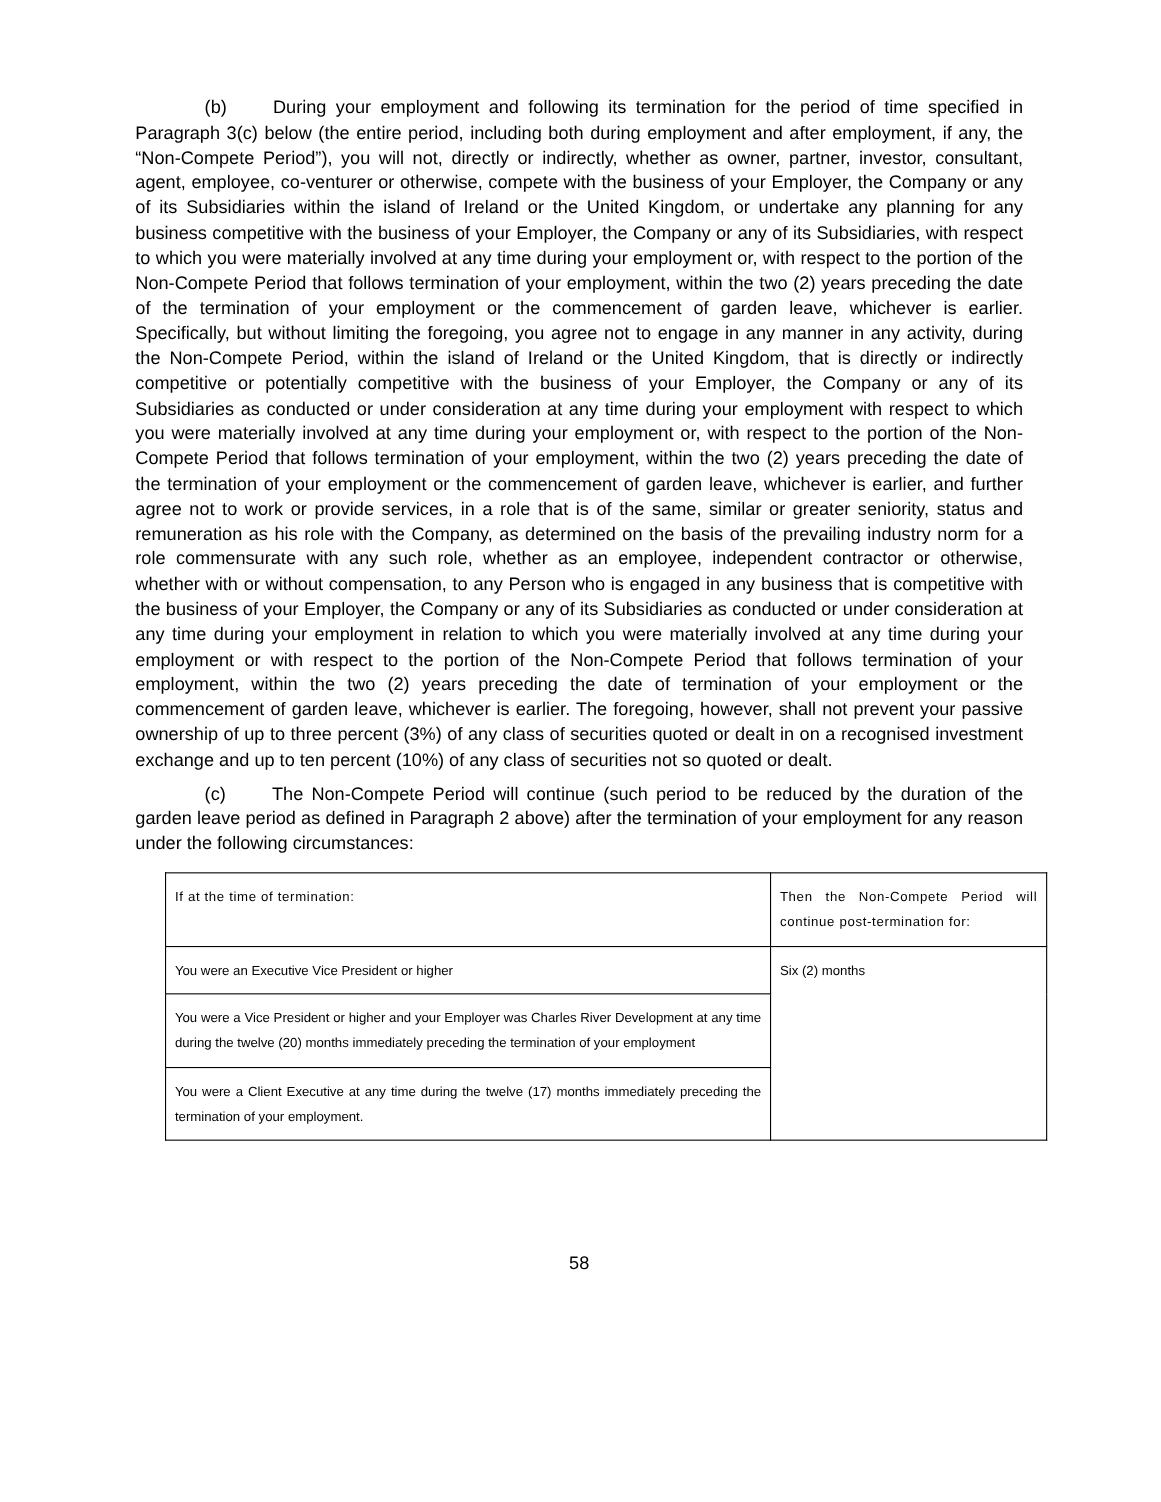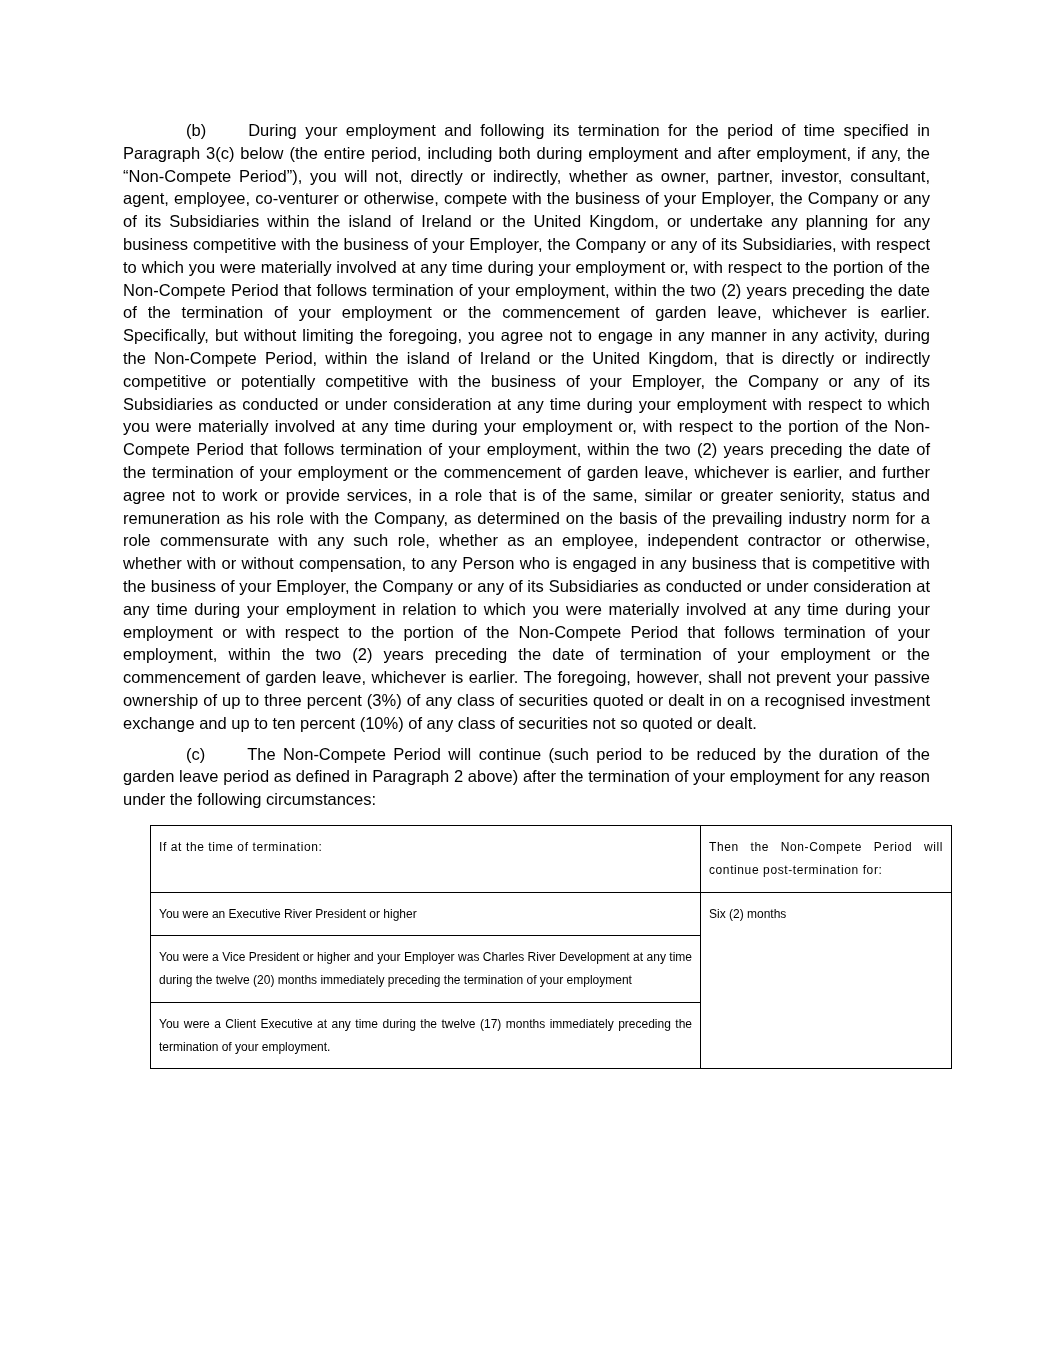--- a/index.html
+++ b/index.html
@@ -12,21 +12,21 @@
     height: 1365px;
     overflow: hidden;
     font-family: "Liberation Sans", sans-serif;
     color: #000000;
     position: relative;
   }
   .page {
     box-sizing: border-box;
     width: 1055px;
     height: 989px;
-    padding: 119px 125px 0 123px;
+    padding: 87px 125px 0 123px;
   }
   .para {
     margin: 0 0 8px 0;
     font-size: 16.5px;
     line-height: 22.8px;
     text-align: justify;
     text-indent: 63px;
   }
   .tab {
     display: inline-block;
@@ -80,26 +80,27 @@
 
   <p class="para"><span>(c)</span><span class="tab"></span><span>The Non-Compete Period will continue (such period to be reduced by the duration of the garden leave period as defined in Paragraph 2 above) after the termination of your employment for any reason under the following circumstances:</span></p>
 
   <table class="nc-table">
     <tbody>
       <tr>
         <td class="col-condition hdr-left">If at the time of termination:</td>
         <td class="col-result hdr-right">Then the Non-Compete Period will continue post-termination for:</td>
       </tr>
       <tr>
-        <td class="col-condition">You were an Executive River President or higher</td>
+        <td class="col-condition">You were an Executive Vice President or higher</td>
         <td class="col-result result-cell" rowspan="3">Six (2) months</td>
       </tr>
       <tr>
         <td class="col-condition">You were a Vice President or higher and your Employer was Charles River Development at any time during the twelve (20) months immediately preceding the termination of your employment</td>
       </tr>
       <tr>
         <td class="col-condition">You were a Client Executive at any time during the twelve (17) months immediately preceding the termination of your employment.</td>
       </tr>
     </tbody>
   </table>
 
+  <div class="page-number">58</div>
 
 </div>
 
 </body></html>

